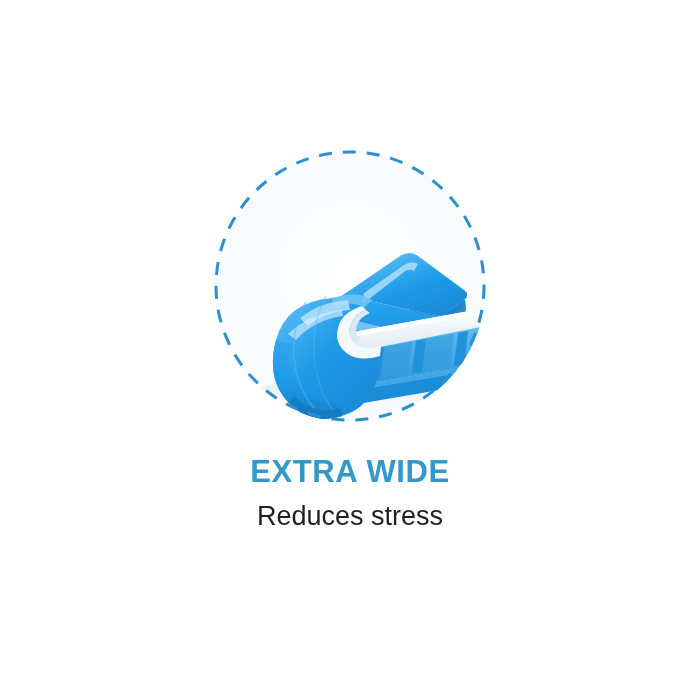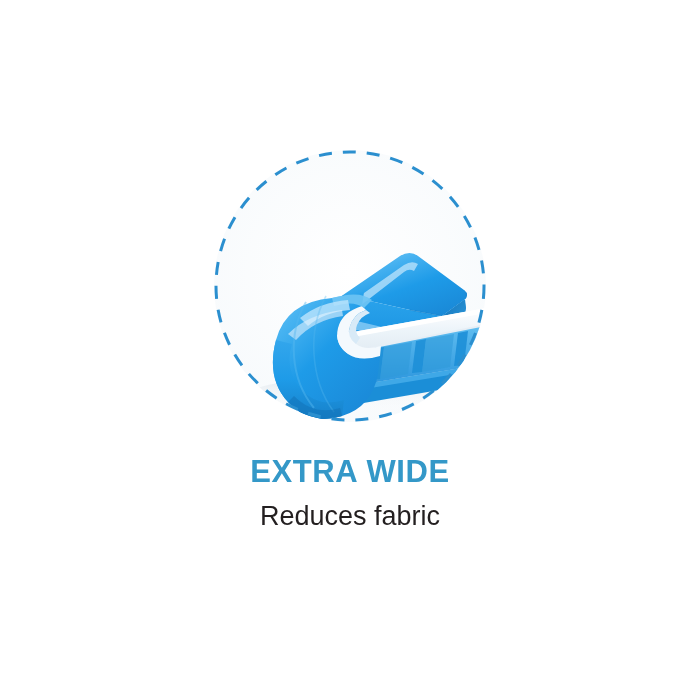--- a/index.html
+++ b/index.html
@@ -219,17 +219,17 @@
       <svg width="272" height="272" viewBox="0 0 272 272" xmlns="http://www.w3.org/2000/svg">
         <circle cx="136" cy="136" r="134" fill="none" stroke="#2b8fcf" stroke-width="3" stroke-linecap="butt" stroke-dasharray="13 11"></circle>
       </svg>
     </div>
 
   </div>
 
   <div id="caption">
     <div id="headline">EXTRA WIDE</div>
     <div id="subtitle">
-      <span class="sub-line">Reduces fabric</span>
+      <span class="sub-line">Reduces stress</span>
     </div>
   </div>
 
 </div>
 
 </body></html>

